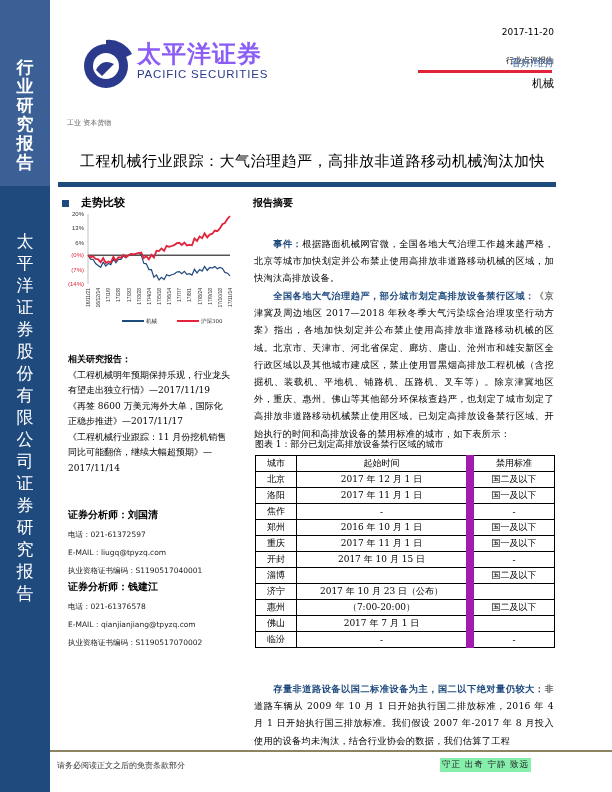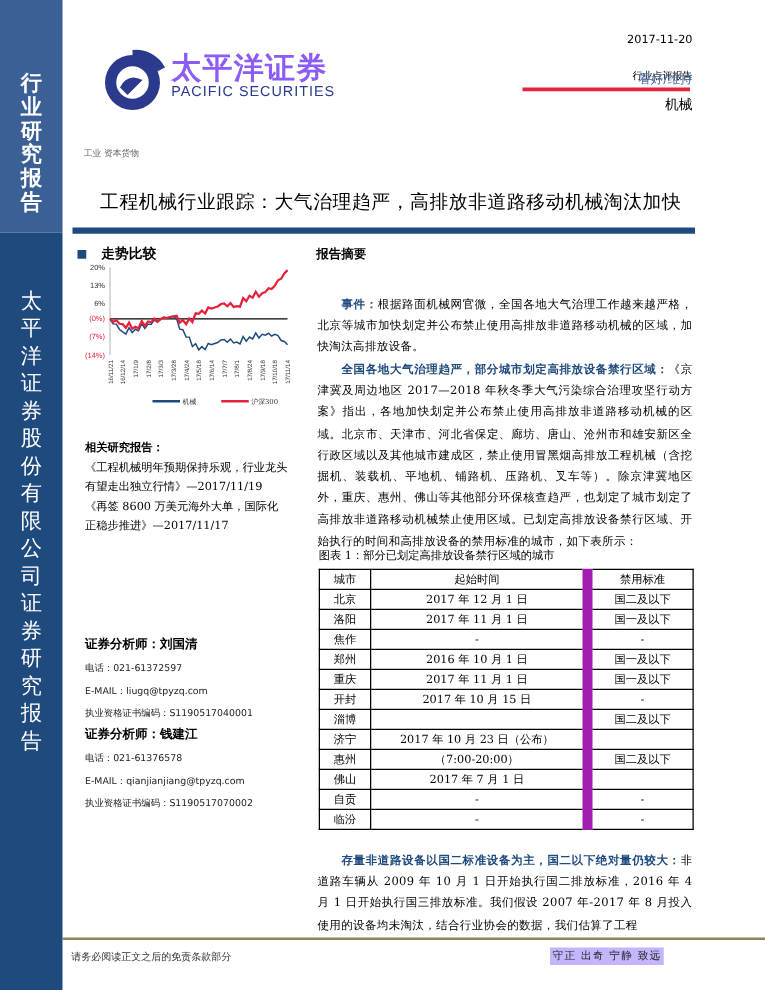--- a/index.html
+++ b/index.html
@@ -33,21 +33,21 @@
   .analyst { position:absolute; left:68px; width:170px; font-family:"DejaVu Sans", sans-serif; }
   .an-name { font-size:10px; font-weight:bold; font-family:"DejaVu Serif", serif; }
   .an-line { font-size:7.5px; color:#222; margin-top:8px; }
   .table-cap { position:absolute; left:255px; top:438px; font-size:9px; }
   table.cities { position:absolute; left:255px; top:455px; width:300px; border-collapse:collapse; font-size:9px;padding-left:10px; }
   table.cities td, table.cities th { border:1px solid #000; height:15px; padding:0; font-weight:normal; text-align:center; }
   table.cities th.c1, table.cities td.c1 { width:40px; }
   table.cities th.c3, table.cities td.c3 { width:80px; border-left:8px solid #a21caf; }
   .footer-rule { position:absolute; left:50px; top:750px; width:562px; height:2px; background:#8c8560; }
   .footer-left { position:absolute; left:57px; top:760px; font-size:8px; color:#333; }
-  .footer-right { position:absolute; left:440px; top:758px; font-size:8.5px; background:#c4b5fd; padding:1px 2px; color:#222; letter-spacing:1px; }
+  .footer-right { position:absolute; left:440px; top:758px; font-size:8.5px; background:#86efac; padding:1px 2px; color:#222; letter-spacing:1px; }
 </style>
 </head>
 <body>
 
 <div class="sidebar-top"></div>
 <div class="sidebar-bottom"></div>
 <div class="vtext vt1" id="vt1">
     <span>行</span>
     <span>业</span>
     <span>研</span>
@@ -194,40 +194,36 @@
         <td class="c1">惠州</td>
         <td>（7:00-20:00）</td>
         <td class="c3">国二及以下</td>
       </tr>
       <tr>
         <td class="c1">佛山</td>
         <td>2017 年 7 月 1 日</td>
         <td class="c3"></td>
       </tr>
       <tr>
-        <td class="c1">自贡</td>
-        <td>-</td>
-        <td class="c3">-</td>
-      </tr>
-      <tr>
         <td class="c1">临汾</td>
         <td>-</td>
         <td class="c3">-</td>
       </tr>
     </tbody>
 </table>
 
 <div class="body-text" style="top:680px;">
   <span style="display:inline-block;width:19px;"></span><span class="bl">存量非道路设备以国二标准设备为主，国二以下绝对量仍较大：</span><span>非道路车辆从 2009 年 10 月 1 日开始执行国二排放标准，2016 年 4 月 1 日开始执行国三排放标准。我们假设 2007 年-2017 年 8 月投入使用的设备均未淘汰，结合行业协会的数据，我们估算了工程</span>
 </div>
 
 <div class="related">
   <div class="rh">相关研究报告：</div>
   <div>《工程机械明年预期保持乐观，行业龙头有望走出独立行情》—2017/11/19</div>
   <div>《再签 8600 万美元海外大单，国际化正稳步推进》—2017/11/17</div>
+  <div>《工程机械行业跟踪：11 月份挖机销售同比可能翻倍，继续大幅超预期》—2017/11/14</div>
 </div>
 
 <div class="analyst" style="top:508px;">
   <div class="an-name">证券分析师：刘国清</div>
   <div class="an-line">电话：021-61372597</div>
   <div class="an-line">E-MAIL：liugq@tpyzq.com</div>
   <div class="an-line">执业资格证书编码：S1190517040001</div>
 </div>
 <div class="analyst" style="top:580px;">
   <div class="an-name">证券分析师：钱建江</div>

